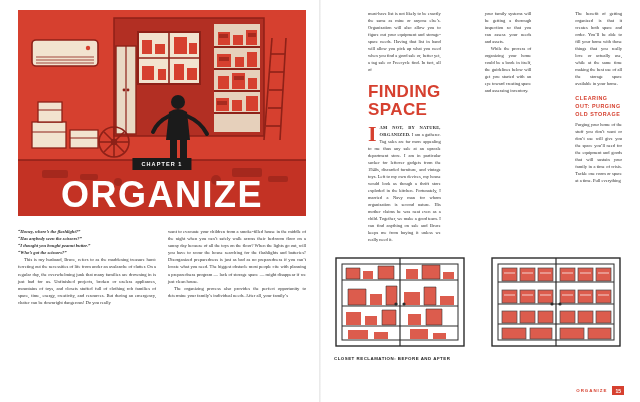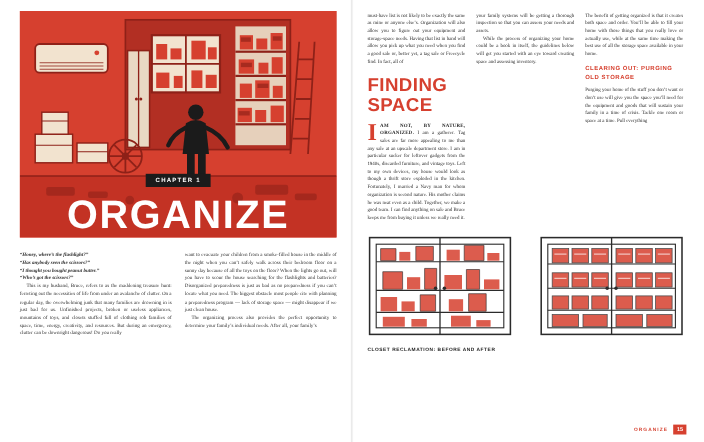--- a/index.html
+++ b/index.html
@@ -123,20 +123,21 @@
 
   
   .r-cols {
     display: flex;
     gap: 10px;
     width: 288px;
     margin: 0 auto;
   }
   .r-col {
     width: 89px;
+    margin-left: 34px;
   }
   .r-col.wide { width: 89px; }
   .r-body {
     font-size: 4.5px;
     line-height: 7.0px;
     color: #2b2b2b;
     text-align: justify;
     font-family: "Liberation Serif", serif;
   }
   .section-head {

